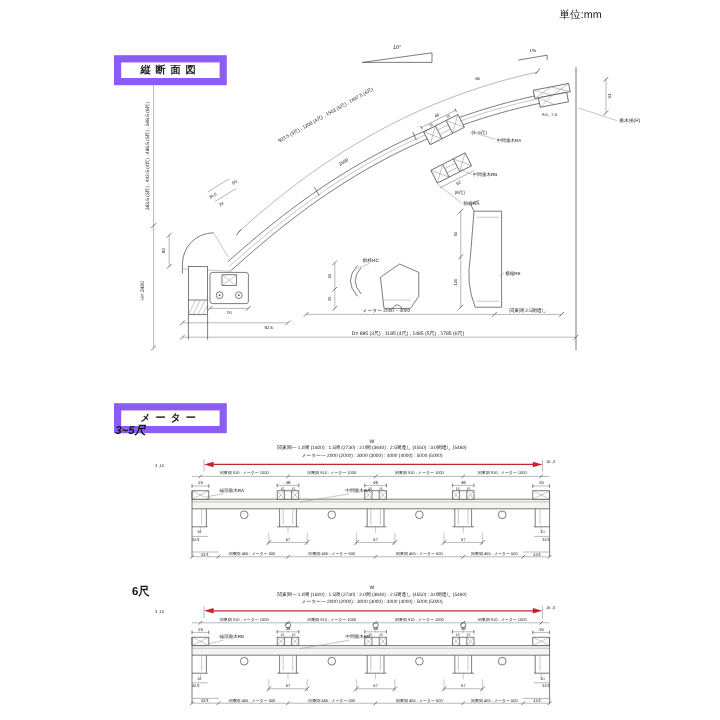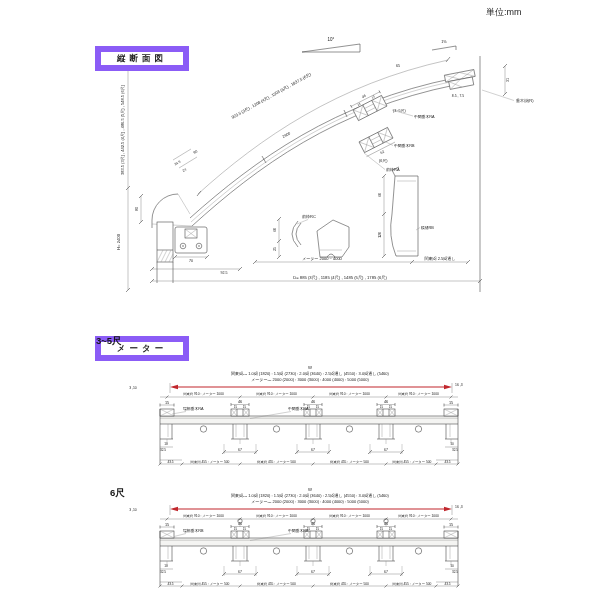--- a/index.html
+++ b/index.html
@@ -1,24 +1,24 @@
 <!DOCTYPE html>
 <html><head>
 <meta charset="utf-8">
 <style>
   html,body{margin:0;padding:0;background:#fff;}
   .canvas{position:relative;width:600px;height:600px;background:#ffffff;font-family:"Liberation Sans",sans-serif;overflow:hidden;}
   .abs{position:absolute;}
   .title{left:86px;top:5px;font-size:13px;font-weight:bold;color:#151515;letter-spacing:.5px;}
-  .unit{left:486px;top:6px;font-size:9px;color:#222;}
+  .unit{left:466px;top:6px;font-size:9px;color:#222;}
   .secbox{width:82px;height:13px;border:6px solid #8b5cf6;font-size:8.5px;font-weight:bold;color:#222;display:flex;align-items:center;justify-content:center;letter-spacing:4px;background:#fff;z-index:5;}
   #box-vert{left:95px;top:46px;}
   #box-cross{left:95px;top:336px;}
   .subhead{font-size:9.5px;font-weight:bold;color:#151515;z-index:5;}
-  #head-a{left:96px;top:335px;}
+  #head-a{left:96px;top:353px;font-style:italic;}
   #head-b{left:110px;top:487px;}
   svg{position:absolute;overflow:visible;}
   svg text{font-family:"Liberation Sans",sans-serif;fill:#222;}
   .s{stroke:#4a4a4a;stroke-width:.6;fill:none;}
   .sf{stroke:#4a4a4a;stroke-width:.6;fill:#ffffff;}
   .lt{stroke:#8a8a8a;stroke-width:.4;fill:none;}
   .d{stroke:#6a6a6a;stroke-width:.4;fill:none;}
   .red{stroke:#c1272d;stroke-width:1.1;}
   .redf{fill:#c1272d;stroke:none;}
   .t30{font-size:3px;}.t32{font-size:3.2px;}.t33{font-size:3.3px;}.t34{font-size:3.4px;}

